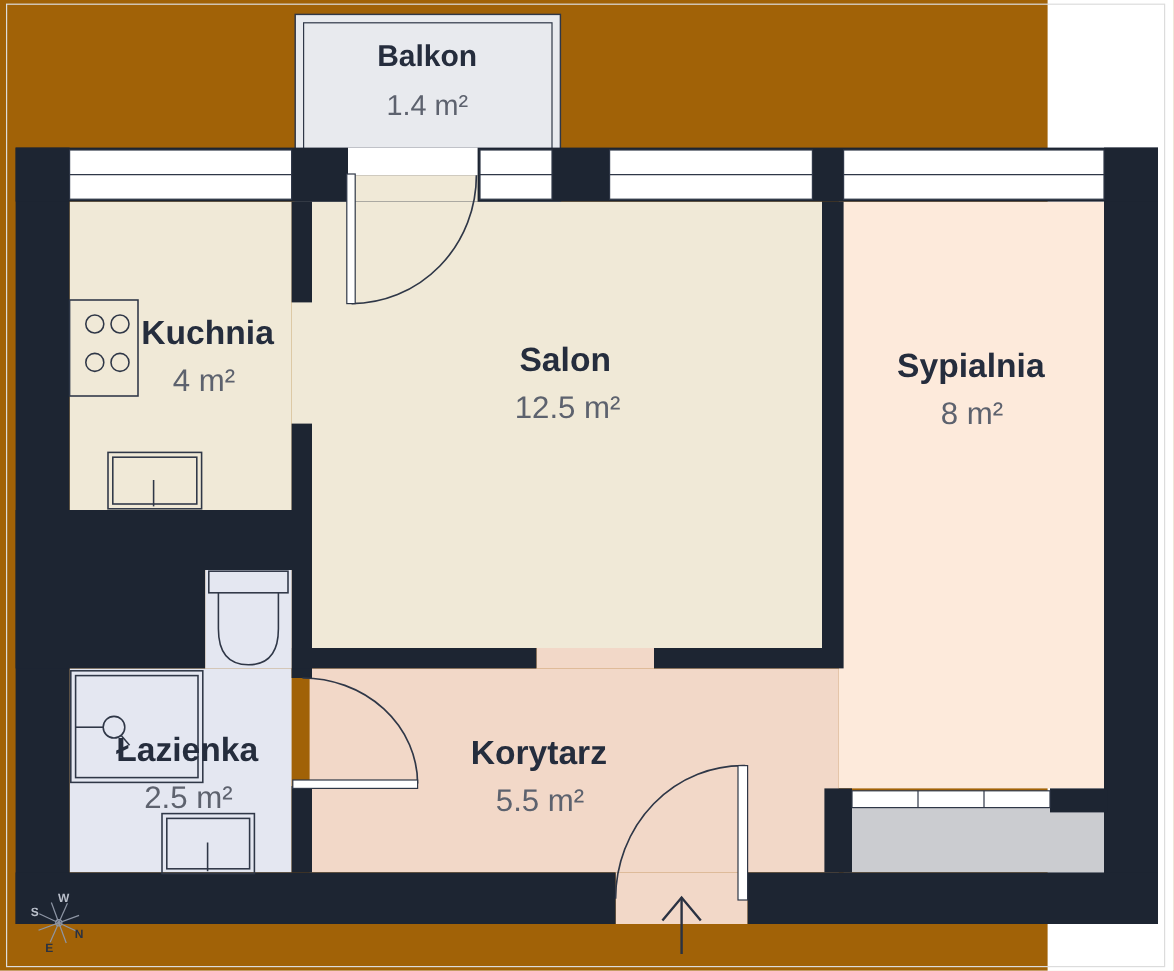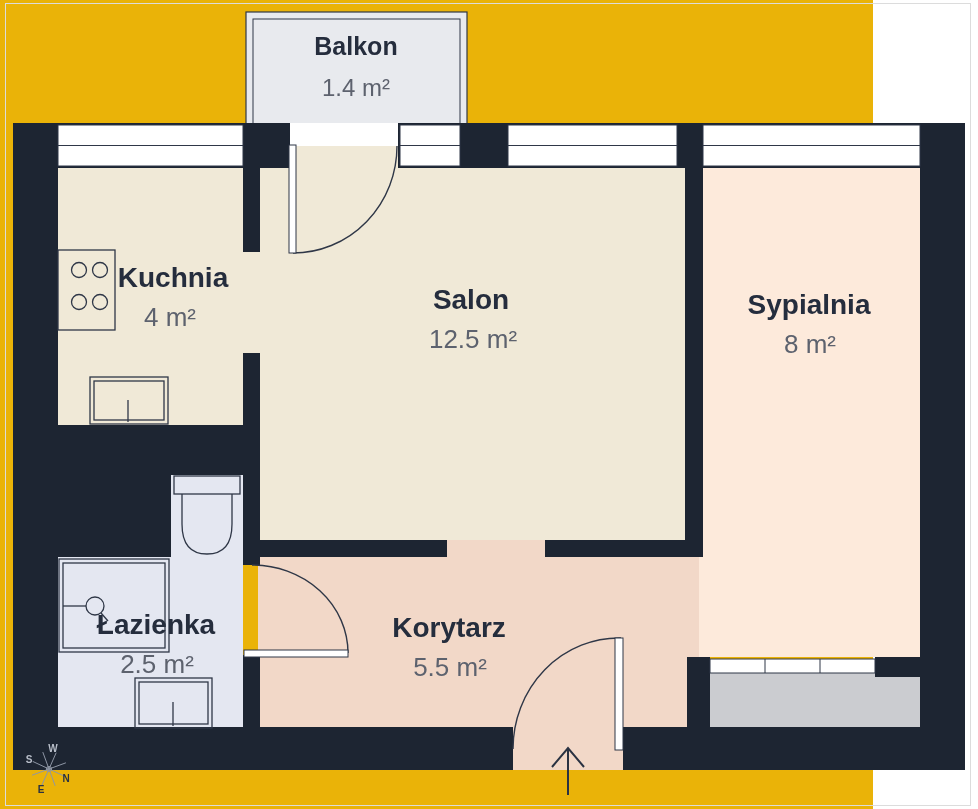--- a/index.html
+++ b/index.html
@@ -1,16 +1,16 @@
 <!DOCTYPE html>
 <html><head>
 <meta charset="utf-8">
 <style>
   html,body{margin:0;padding:0;background:#ffffff;}
-  .plan-wrap{width:873px;height:809px;position:relative;background:#eab308;}
+  .plan-wrap{width:873px;height:809px;position:relative;background:#a16207;}
   svg{display:block;}
   .room-name{font-family:"Liberation Sans",sans-serif;font-weight:700;font-size:28px;}
   .room-area{font-family:"Liberation Sans",sans-serif;font-weight:400;font-size:26px;}
   .balkon-name{font-size:25px;}
   .balkon-area{font-size:24px;}
   .compass-label{font-family:"Liberation Sans",sans-serif;font-weight:700;font-size:10px;}
 </style>
 </head>
 <body>
 

